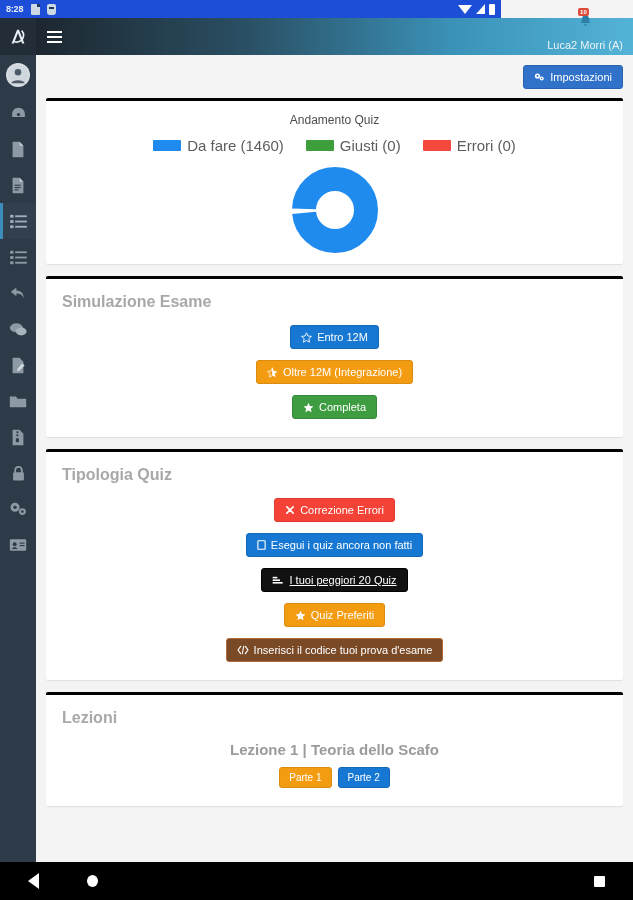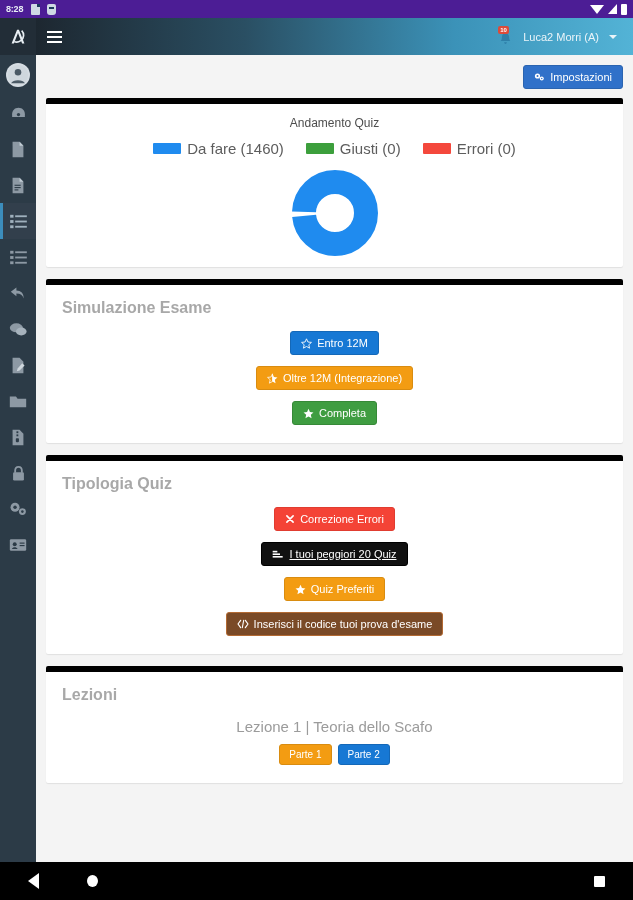--- a/index.html
+++ b/index.html
@@ -11,22 +11,22 @@
   }
   #app {
     position: relative;
     width: 633px; height: 900px;
     background: #f4f4f4;
   }
 
   
   .statusbar {
     position: absolute; top: 0; left: 0;
-    width: 633px; height: 18px;
-    background: #4c1d95;
+    width: 501px; height: 18px;
+    background: #1d4ed8;
     display: flex; align-items: center;
     padding: 0 6px;
     color: #ffffff;
   }
   .sb-time {
     font-size: 9px; font-weight: bold;
     letter-spacing: -0.2px;
     margin-right: 8px;
     color: #e8eef5;
   }
@@ -96,21 +96,22 @@
     color: #ffffff;
   }
   .hamburger {
     width: 36px; height: 37px;
     display: flex; flex-direction: column; align-items: center; justify-content: center;
     gap: 3px;
   }
   .hamburger span { display: block; width: 15px; height: 2px; background: #ffffff; }
   .header-right {
     margin-left: auto; display: flex; align-items: center; gap: 10px;
-    padding-right: 16px;
+    padding-right: 10px;
+    flex-direction: column;
   }
   .bell-wrap { position: relative; width: 16px; height: 20px; display: flex; align-items: center; justify-content: center;}
   .bell-badge {
     position: absolute; top: -1px; left: 1px;
     background: #dd4b39; color: #fff;
     font-size: 6px; line-height: 8px;
     padding: 0 2px; border-radius: 2px; font-weight: bold;
   }
   .user-name { font-size: 11px; color: #eaf4f9; }
   .caret-down {
@@ -145,21 +146,21 @@
   .btn-blue    { background: #1778d4; border-color: #1468b8; }
   .btn-orange  { background: #f39c12; border-color: #d98c10; }
   .btn-green   { background: #3f9d41; border-color: #368937; }
   .btn-red     { background: #f44336; border-color: #e03c30; }
   .btn-black   { background: #111111; border-color: #000000; text-decoration: underline; }
   .btn-brown   { background: #7a4a27; border-color: #b36a33; }
   .btn-small   { font-size: 10px; padding: 4px 9px; border-radius: 3px; }
 
   .card {
     background: #ffffff;
-    border-top: 6px solid #000000;
+    border-top: 3px solid #000000;
     border-radius: 2px;
     box-shadow: 0 1px 1px rgba(0,0,0,0.08);
     margin-bottom: 12px;
   }
   .card-title {
     font-size: 16px;
     color: #a8a8a8;
     font-weight: bold;
     padding: 14px 16px 4px 16px;
   }
@@ -179,21 +180,21 @@
   .legend-swatch { width: 28px; height: 11px; border-radius: 1px; }
   .legend-label { font-size: 15px; color: #5d5d5d; }
   .donut-wrap { display: flex; justify-content: center; align-items: center; height: 92px; }
 
   .center-stack {
     display: flex; flex-direction: column; align-items: center; gap: 11px;
   }
 
   .lesson-title {
     text-align: center; font-size: 15px; color: #9b9b9b;
-    margin-bottom: 9px; font-weight: normal;
+    margin-bottom: 9px; font-weight: bold;
   }
   .lesson-btns { display: flex; justify-content: center; gap: 6px; }
 
   
   .navbar {
     position: absolute; bottom: 0; left: 0;
     width: 633px; height: 38px;
     background: #000000;
     display: flex; align-items: center;
   }
@@ -445,20 +446,26 @@
     <div class="card">
       <div class="card-title">Tipologia Quiz</div>
       <div class="card-body">
         <div class="center-stack">
           <button class="btn btn-red">
             <svg width="10" height="10" viewBox="0 0 16 16">
               <path d="M3 3 L13 13 M13 3 L3 13" stroke="#ffffff" stroke-width="2.6" stroke-linecap="round"></path>
             </svg>
             <span>Correzione Errori</span>
           </button>
+          <button class="btn btn-blue">
+            <svg width="9" height="10" viewBox="0 0 14 16">
+              <rect x="1.2" y="1.2" width="11.6" height="13.6" rx="1" fill="none" stroke="#ffffff" stroke-width="1.8"></rect>
+            </svg>
+            <span>Esegui i quiz ancora non fatti</span>
+          </button>
           <button class="btn btn-black">
             <svg width="12" height="10" viewBox="0 0 18 15">
               <rect x="1" y="10.5" width="15" height="2.4" fill="#ffffff"></rect>
               <rect x="1" y="6.6" width="11" height="2.4" fill="#ffffff"></rect>
               <rect x="1" y="2.7" width="7" height="2.4" fill="#ffffff"></rect>
             </svg>
             <span>I tuoi peggiori 20 Quiz</span>
           </button>
           <button class="btn btn-orange">
             <svg width="11" height="11" viewBox="0 0 20 19">

